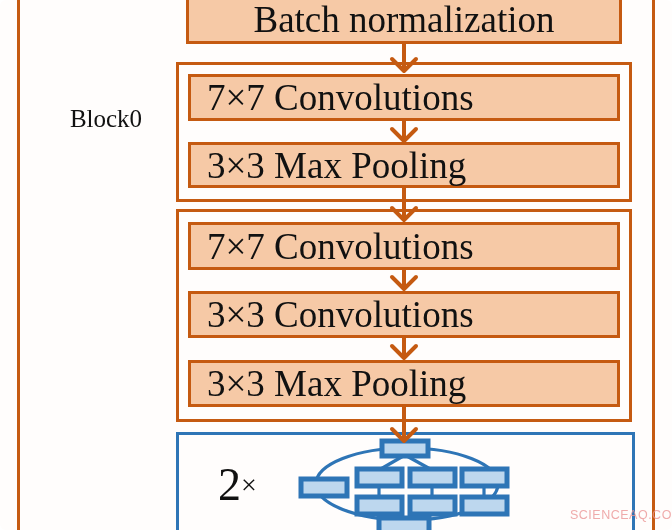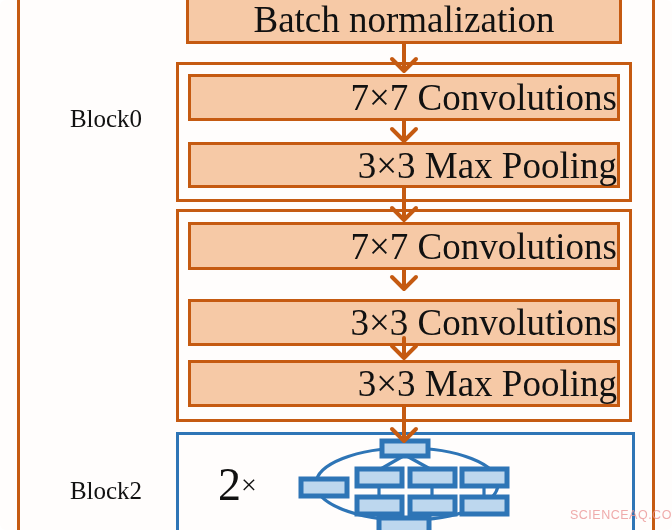--- a/index.html
+++ b/index.html
@@ -25,27 +25,27 @@
   }
   .block0{left:176px;top:62px;width:456px;height:140px;}
   .block1{left:176px;top:209px;width:456px;height:213px;}
   .block2{
     position:absolute;left:176px;top:432px;width:459px;height:120px;
     border:3px solid #2E75B6;box-sizing:border-box;z-index:1;
   }
   .layer-box{
     position:absolute;left:9px;width:432px;
     background:#F6C9A6;border:3px solid #C55A11;box-sizing:border-box;
-    display:flex;align-items:center;justify-content:flex-end;
+    display:flex;align-items:center;justify-content:flex-start;
     font-size:37px;line-height:1;padding-left:16px;
   }
   .b0-l0{top:9px;height:47px;}
   .b0-l1{top:77px;height:46px;}
   .b1-l0{top:10px;height:48px;}
-  .b1-l1{top:79px;height:47px;margin-top:8px;}
+  .b1-l1{top:79px;height:47px;}
   .b1-l2{top:148px;height:47px;}
   
   .block-label{
     position:absolute;left:44px;width:124px;text-align:center;
     font-size:25px;line-height:1;z-index:2;
   }
   .lbl0{top:106px;}
   .lbl1{top:266px;}
   .lbl2{top:478px;}
   
@@ -96,21 +96,20 @@
       <span>3×3 Max Pooling</span>
     </div>
   </div>
 
   <div class="block2"></div>
   <div class="repeat-label">
     <span>2</span><span class="times">×</span>
   </div>
 
   <div class="block-label lbl0">Block0</div>
-  <div class="block-label lbl2">Block2</div>
 
   <svg class="overlay" viewBox="0 0 672 530">
 
     <g stroke="#2E75B6" fill="none" stroke-width="3.2">
       <ellipse cx="407" cy="484" rx="91" ry="36"></ellipse>
 
       <path d="M405 455 L379 470"></path>
       <path d="M405 455 L432 470"></path>
 
       <path d="M379 486 L379 498"></path>

